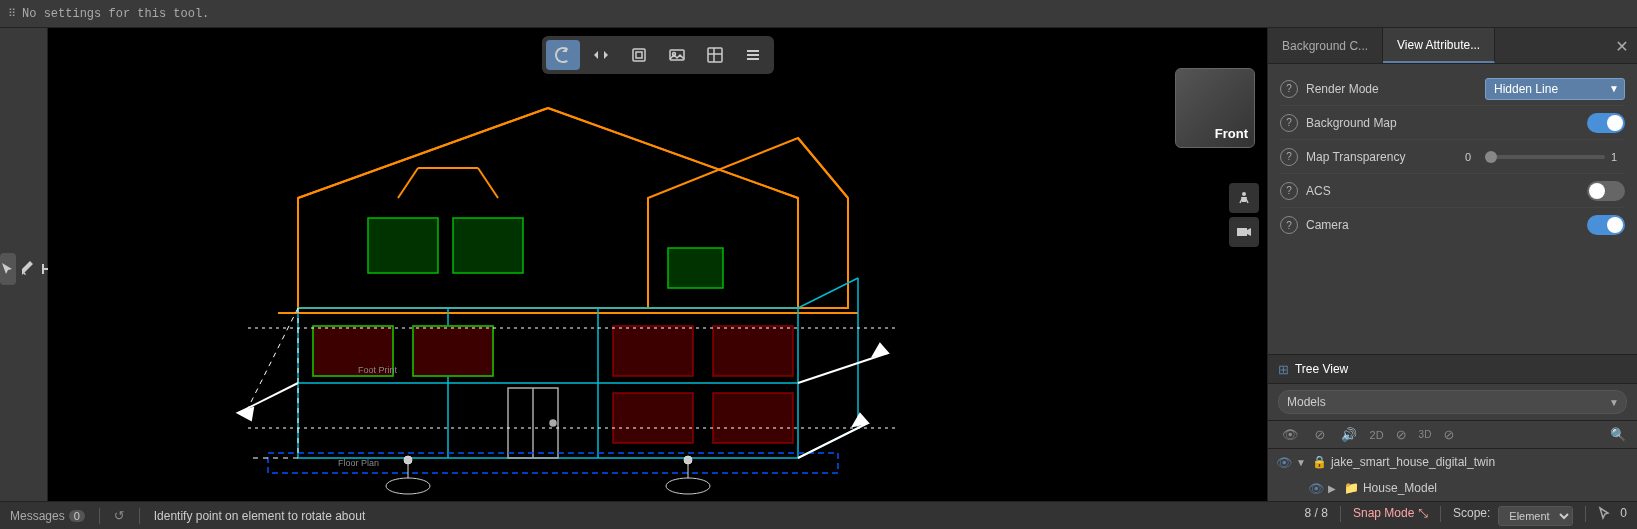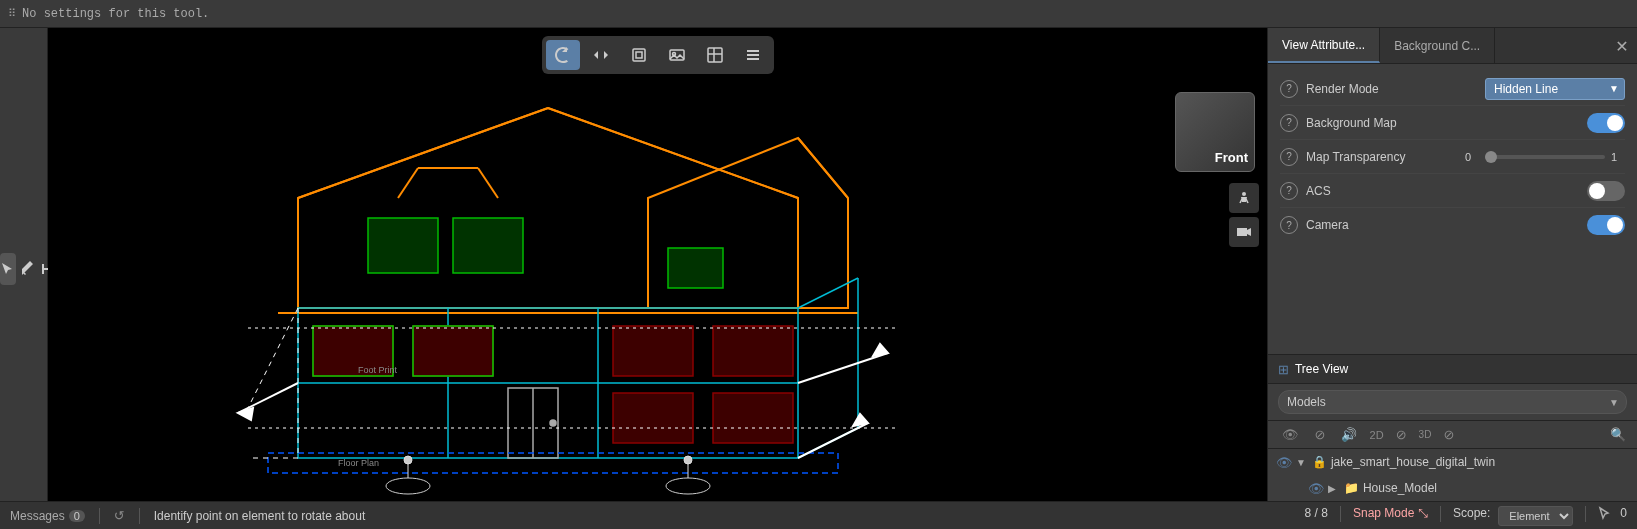--- a/index.html
+++ b/index.html
@@ -119,21 +119,21 @@
       color: #ccc;
       font-size: 14px;
     }
     .vp-btn.active {
       background: #5b7fa6;
     }
 
     
     .view-cube {
       position: absolute;
-      top: 64px;
+      top: 40px;
       right: 12px;
       width: 80px;
       height: 96px;
     }
     .cube-face {
       width: 80px;
       height: 80px;
       background: linear-gradient(135deg, #555 0%, #333 100%);
       border: 1px solid #666;
       border-radius: 6px;
@@ -698,25 +698,25 @@
             <path d="M1 4h10v8H1zM11 6l4-2v8l-4-2z"></path>
           </svg>
       </button>
     </div>
 
   </div>
 
   <div class="right-panel">
 
     <div class="panel-tabs">
+      <div class="panel-tab">
+        <span>Background C...</span>
+      </div>
       <div class="panel-tab active">
         <span>View Attribute...</span>
-      </div>
-      <div class="panel-tab">
-        <span>Background C...</span>
       </div>
       <div class="panel-close">✕</div>
     </div>
 
     <div class="panel-content">
 
       <div class="panel-row">
         <div class="help-icon">?</div>
         <span class="row-label">Render Mode</span>
         <div class="row-control">

